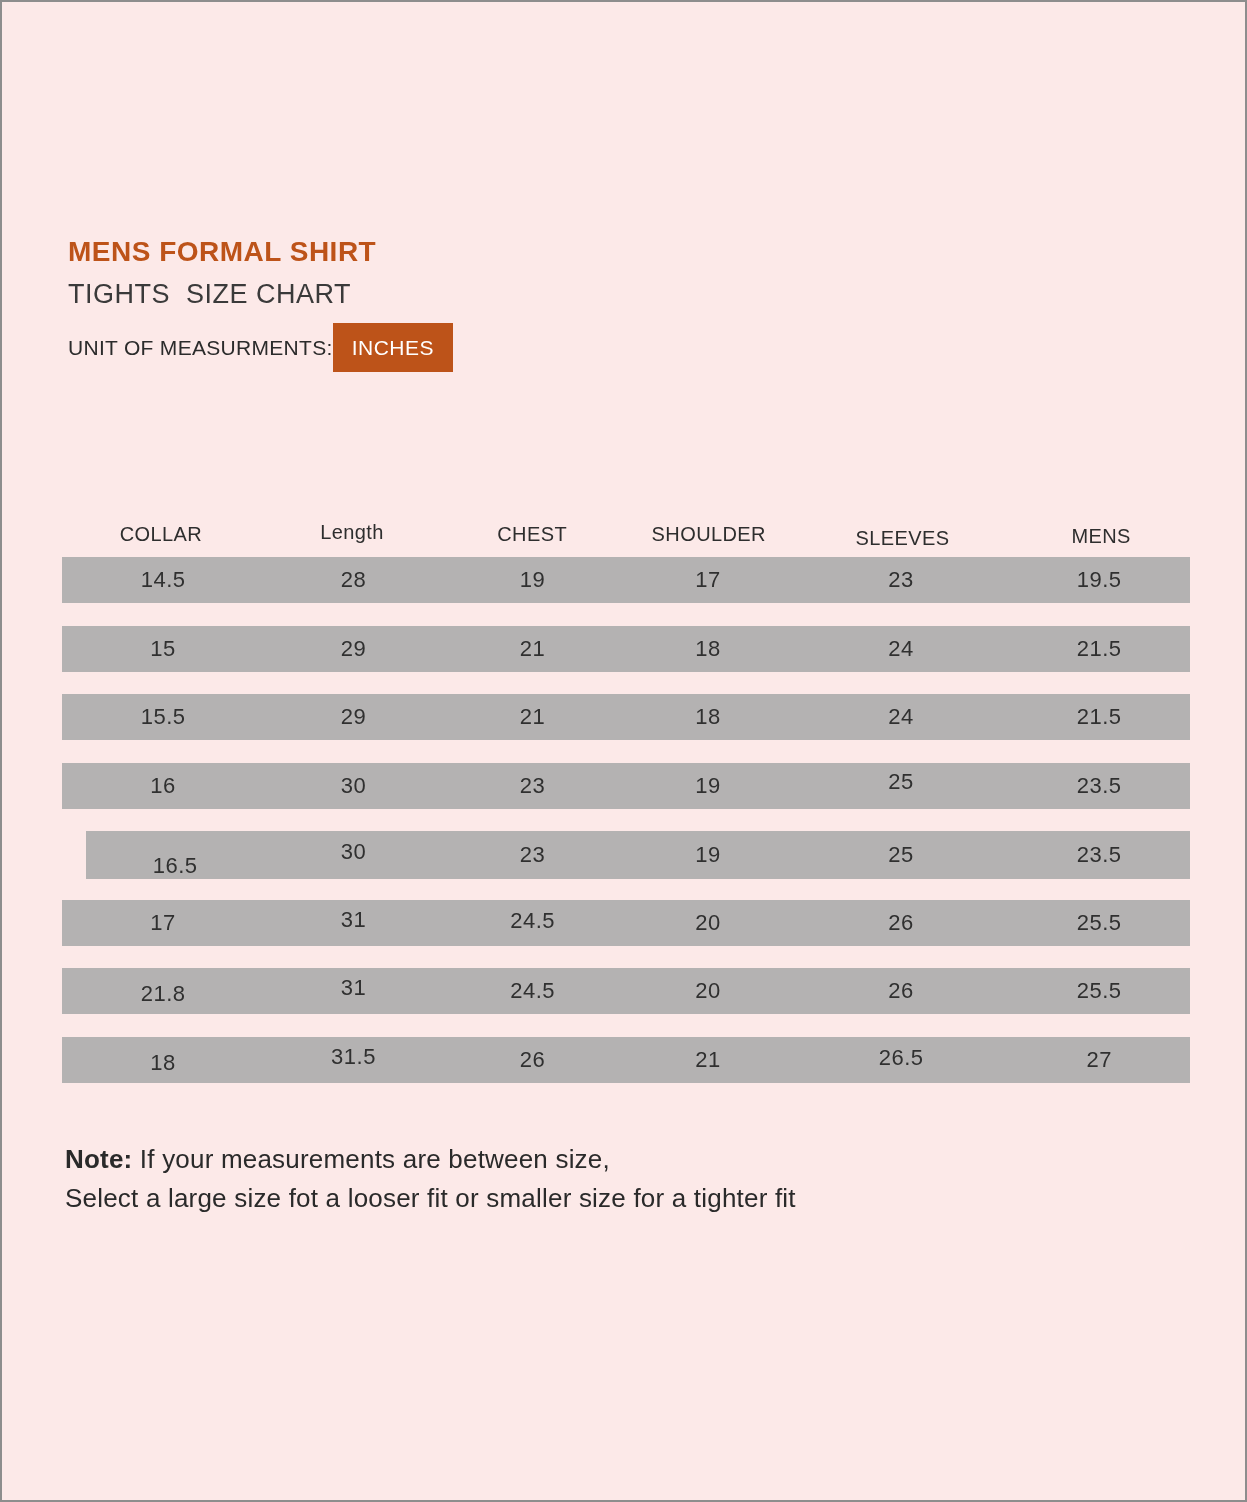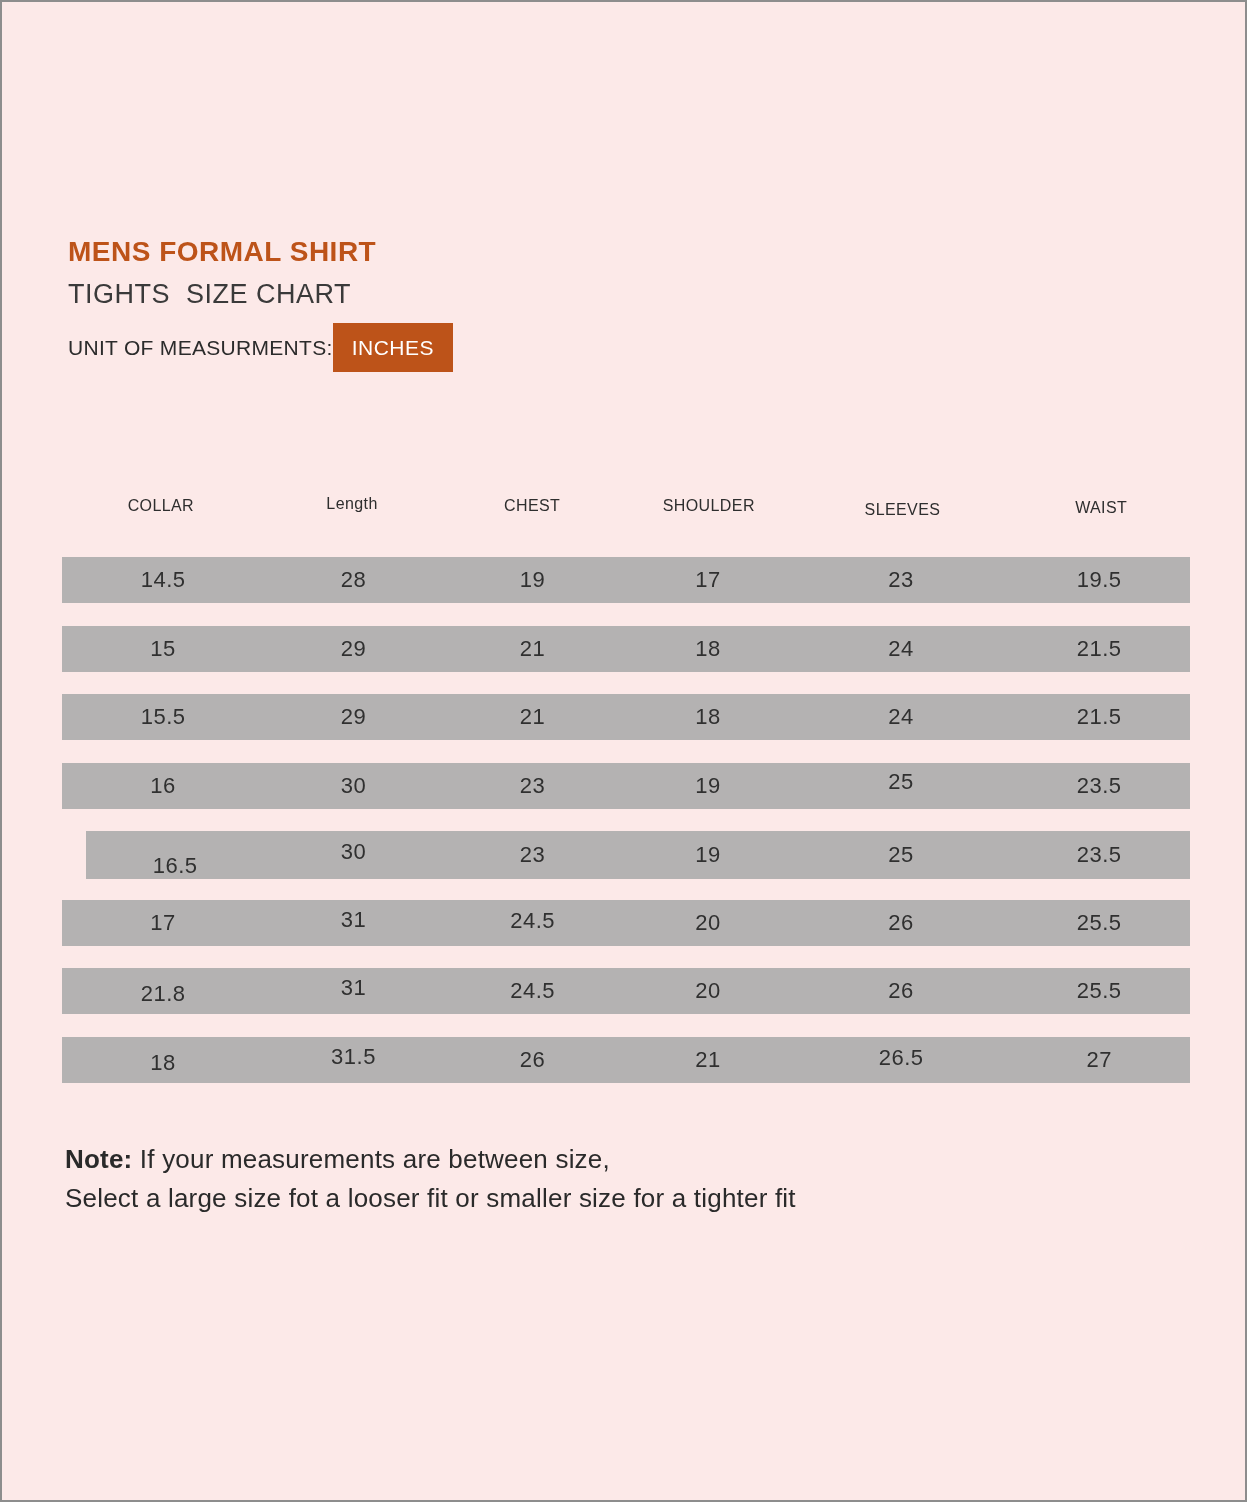--- a/index.html
+++ b/index.html
@@ -60,24 +60,25 @@
   .thead {
     position: absolute;
     left: 60px; top: 492px;
     width: 1128px;
     display: grid;
     grid-template-columns: 197fr 174fr 175fr 167fr 209fr 177fr;
     column-gap: 5px;
   }
   .hcell {
     text-align: center;
-    font-size: 16px;
+    font-size: 20px;
     color: #2e2e2e;
     letter-spacing: 0.4px;
     line-height: 24px;
+    margin-top: 28px;
   }
   .thead .hcell:nth-child(2) { transform: translateY(-2px); }
   .thead .hcell:nth-child(5) { transform: translateY(4px); }
   .thead .hcell:nth-child(6) { transform: translateY(2px); }
 
   .tbody {
     position: absolute;
     left: 60px; top: 555px;
     width: 1128px;
   }
@@ -131,21 +132,21 @@
     <span class="unit-label">UNIT OF MEASURMENTS:</span>
     <span class="unit-value">INCHES</span>
   </div>
 
   <div class="thead" id="thead">
       <div class="hcell">COLLAR</div>
       <div class="hcell">Length</div>
       <div class="hcell">CHEST</div>
       <div class="hcell">SHOULDER</div>
       <div class="hcell">SLEEVES</div>
-      <div class="hcell">WAIST</div>
+      <div class="hcell">MENS</div>
     </div>
 
   <div class="tbody" id="tbody">
       <div class="row">
         <div class="cell">14.5</div>
         <div class="cell">28</div>
         <div class="cell">19</div>
         <div class="cell">17</div>
         <div class="cell">23</div>
         <div class="cell">19.5</div>

